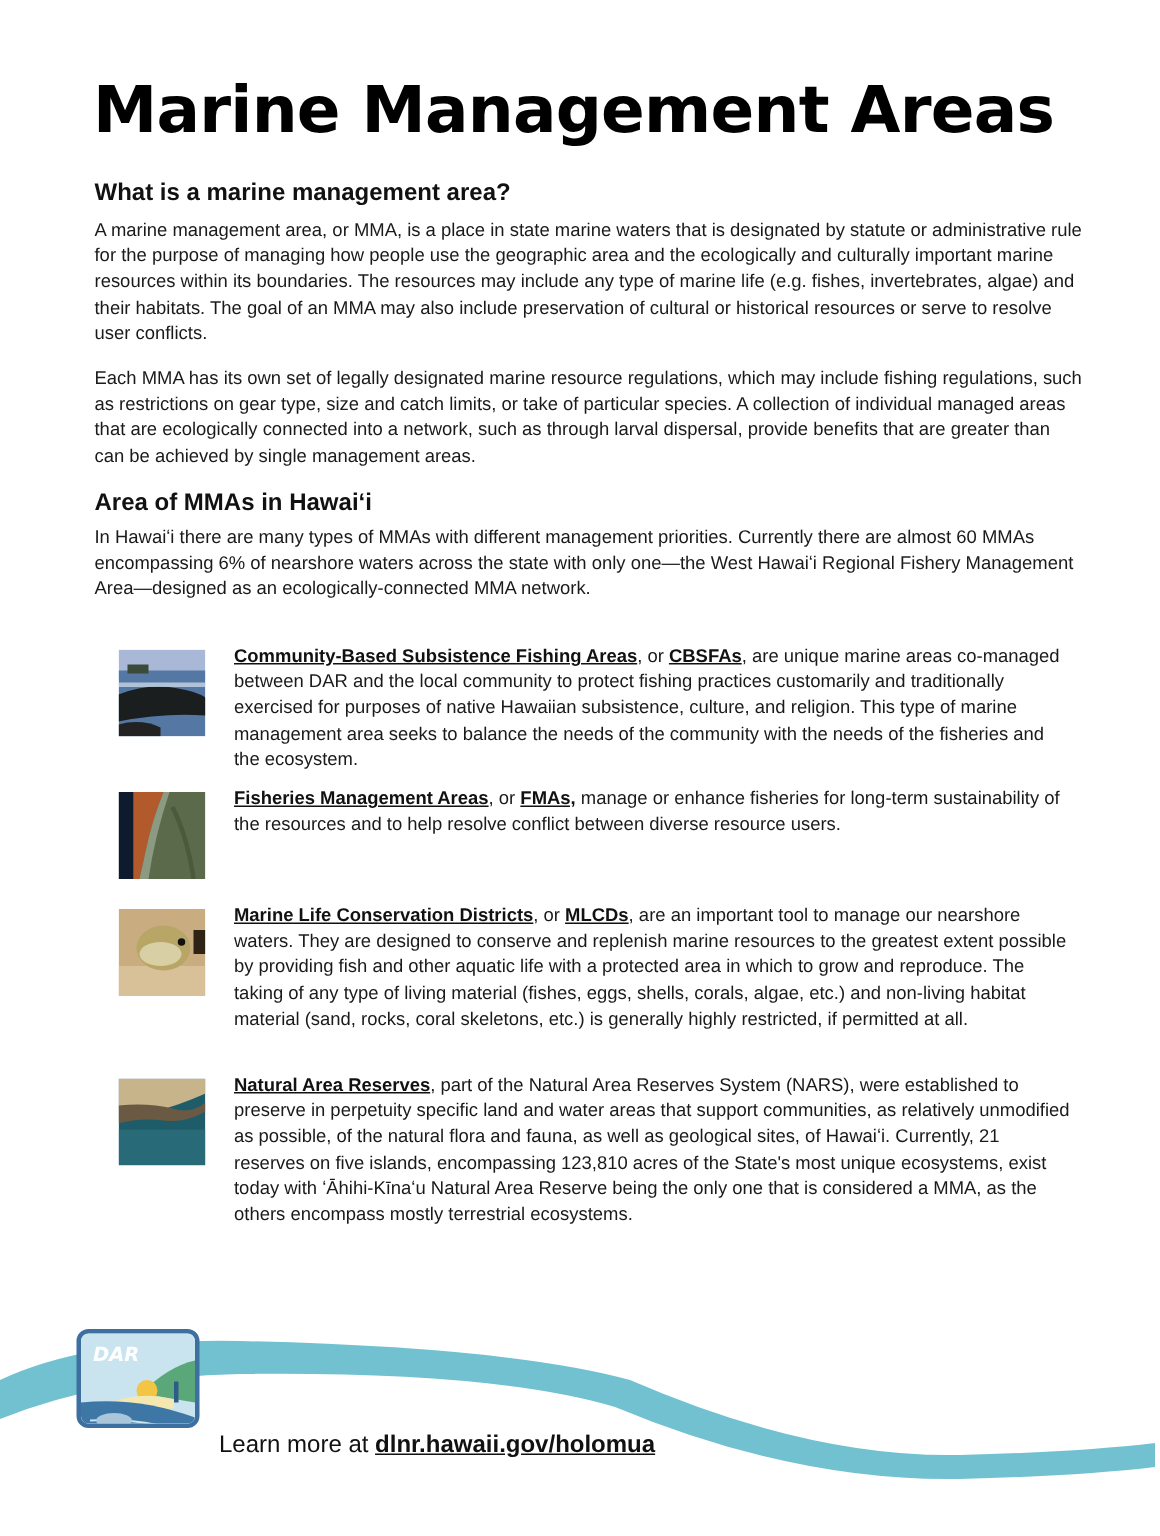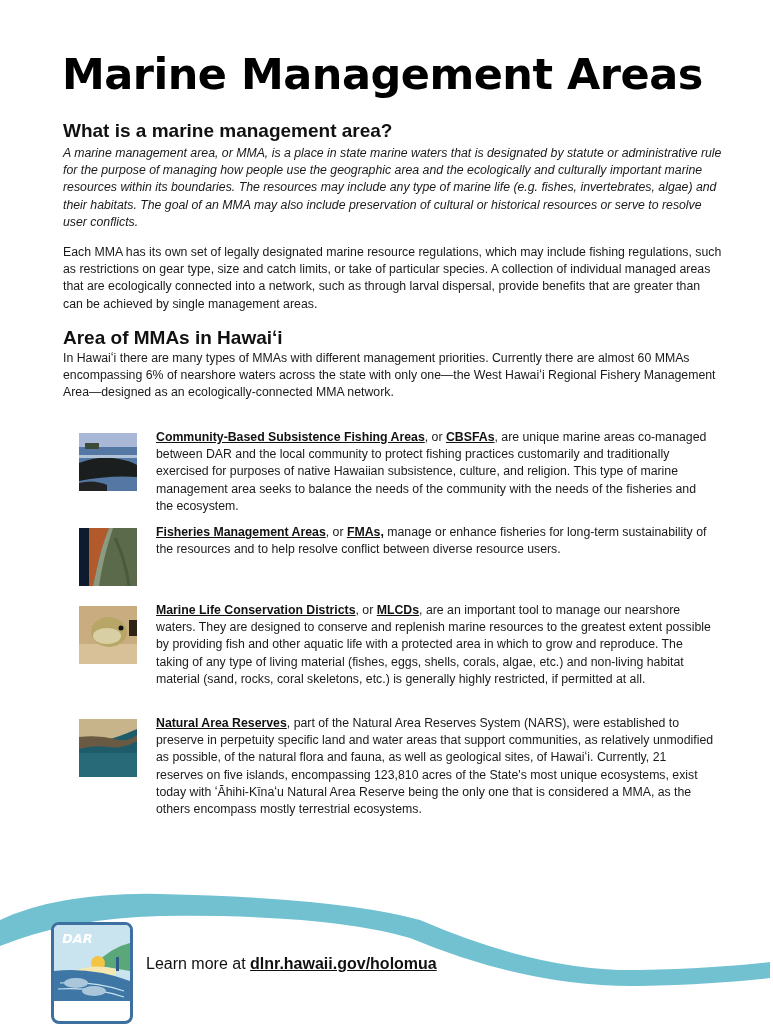--- a/index.html
+++ b/index.html
@@ -1,41 +1,41 @@
 <!DOCTYPE html>
 <html><head>
   <meta charset="utf-8">
   <style>
     html, body { margin: 0; padding: 0; background: #ffffff; }
     body { width: 773px; height: 1024px; position: relative; overflow: hidden;
            font-family: "Liberation Sans", sans-serif; color: #1a1a1a; }
     .title { position: absolute; left: 62px; top: 44px; margin: 0;
              font-family: "DejaVu Sans", sans-serif; font-weight: 900; font-size: 43px;
              letter-spacing: -0.5px; color: #000; line-height: 60px; text-align: right; }
-    h2 { position: absolute; left: 63px; margin: 0; font-size: 19px; font-weight: 700;
+    h2 { position: absolute; left: 63px; margin: 0; font-size: 16px; font-weight: 700;
          font-family: "Liberation Sans", sans-serif; color: #111; }
     .h-what { top: 120px; }
     .h-types { top: 327px; }
     p.body { position: absolute; left: 63px; width: 660px; margin: 0;
              font-size: 12.3px; line-height: 17.2px; color: #1a1a1a; }
-    .p1 { top: 145px; font-style: italic; }
+    .p1 { top: 145px; }
     .p2 { top: 244px; }
     .p3 { top: 350px; }
     .item { position: absolute; left: 79px; width: 650px; }
     .thumb { position: absolute; left: 0; top: 4px; width: 58px; height: 58px; overflow: hidden; }
     .item-text { position: absolute; left: 77px; width: 560px; margin: 0;
                  font-size: 12.3px; line-height: 17.2px; color: #1a1a1a; }
     .item-text b { font-weight: 700; color: #111; text-decoration: underline; }
     .item1 { top: 429px; }
     .item2 { top: 524px; }
     .item3 { top: 602px; }
     .item4 { top: 715px; }
     .wave { position: absolute; left: 0; top: 880px; width: 773px; height: 110px; }
-    .logo { position: absolute; left: 51px; top: 886px; width: 82px; height: 102px;
-            border: 3px solid #3d6fa0; border-radius: 8px; background: #fff; overflow: hidden; box-sizing: border-box; margin-top: 36px; }
+    .logo { position: absolute; left: 51px; top: 886px; width: 82px; height: 66px;
+            border: 3px solid #3d6fa0; border-radius: 8px; background: #fff; overflow: hidden; box-sizing: border-box; }
     .footer-text { position: absolute; left: 146px; top: 955px; font-size: 16px; color: #111; }
     .footer-text a { font-weight: 700; color: #111; text-decoration: underline; }
   </style>
 </head>
 <body>
 
 <h1 class="title">Marine Management Areas</h1>
 
 <h2 class="h-what">What is a marine management area?</h2>
 <p class="body p1">A marine management area, or MMA, is a place in state marine waters that is designated by statute or administrative rule for the purpose of managing how people use the geographic area and the ecologically and culturally important marine resources within its boundaries. The resources may include any type of marine life (e.g. fishes, invertebrates, algae) and their habitats. The goal of an MMA may also include preservation of cultural or historical resources or serve to resolve user conflicts.</p>

